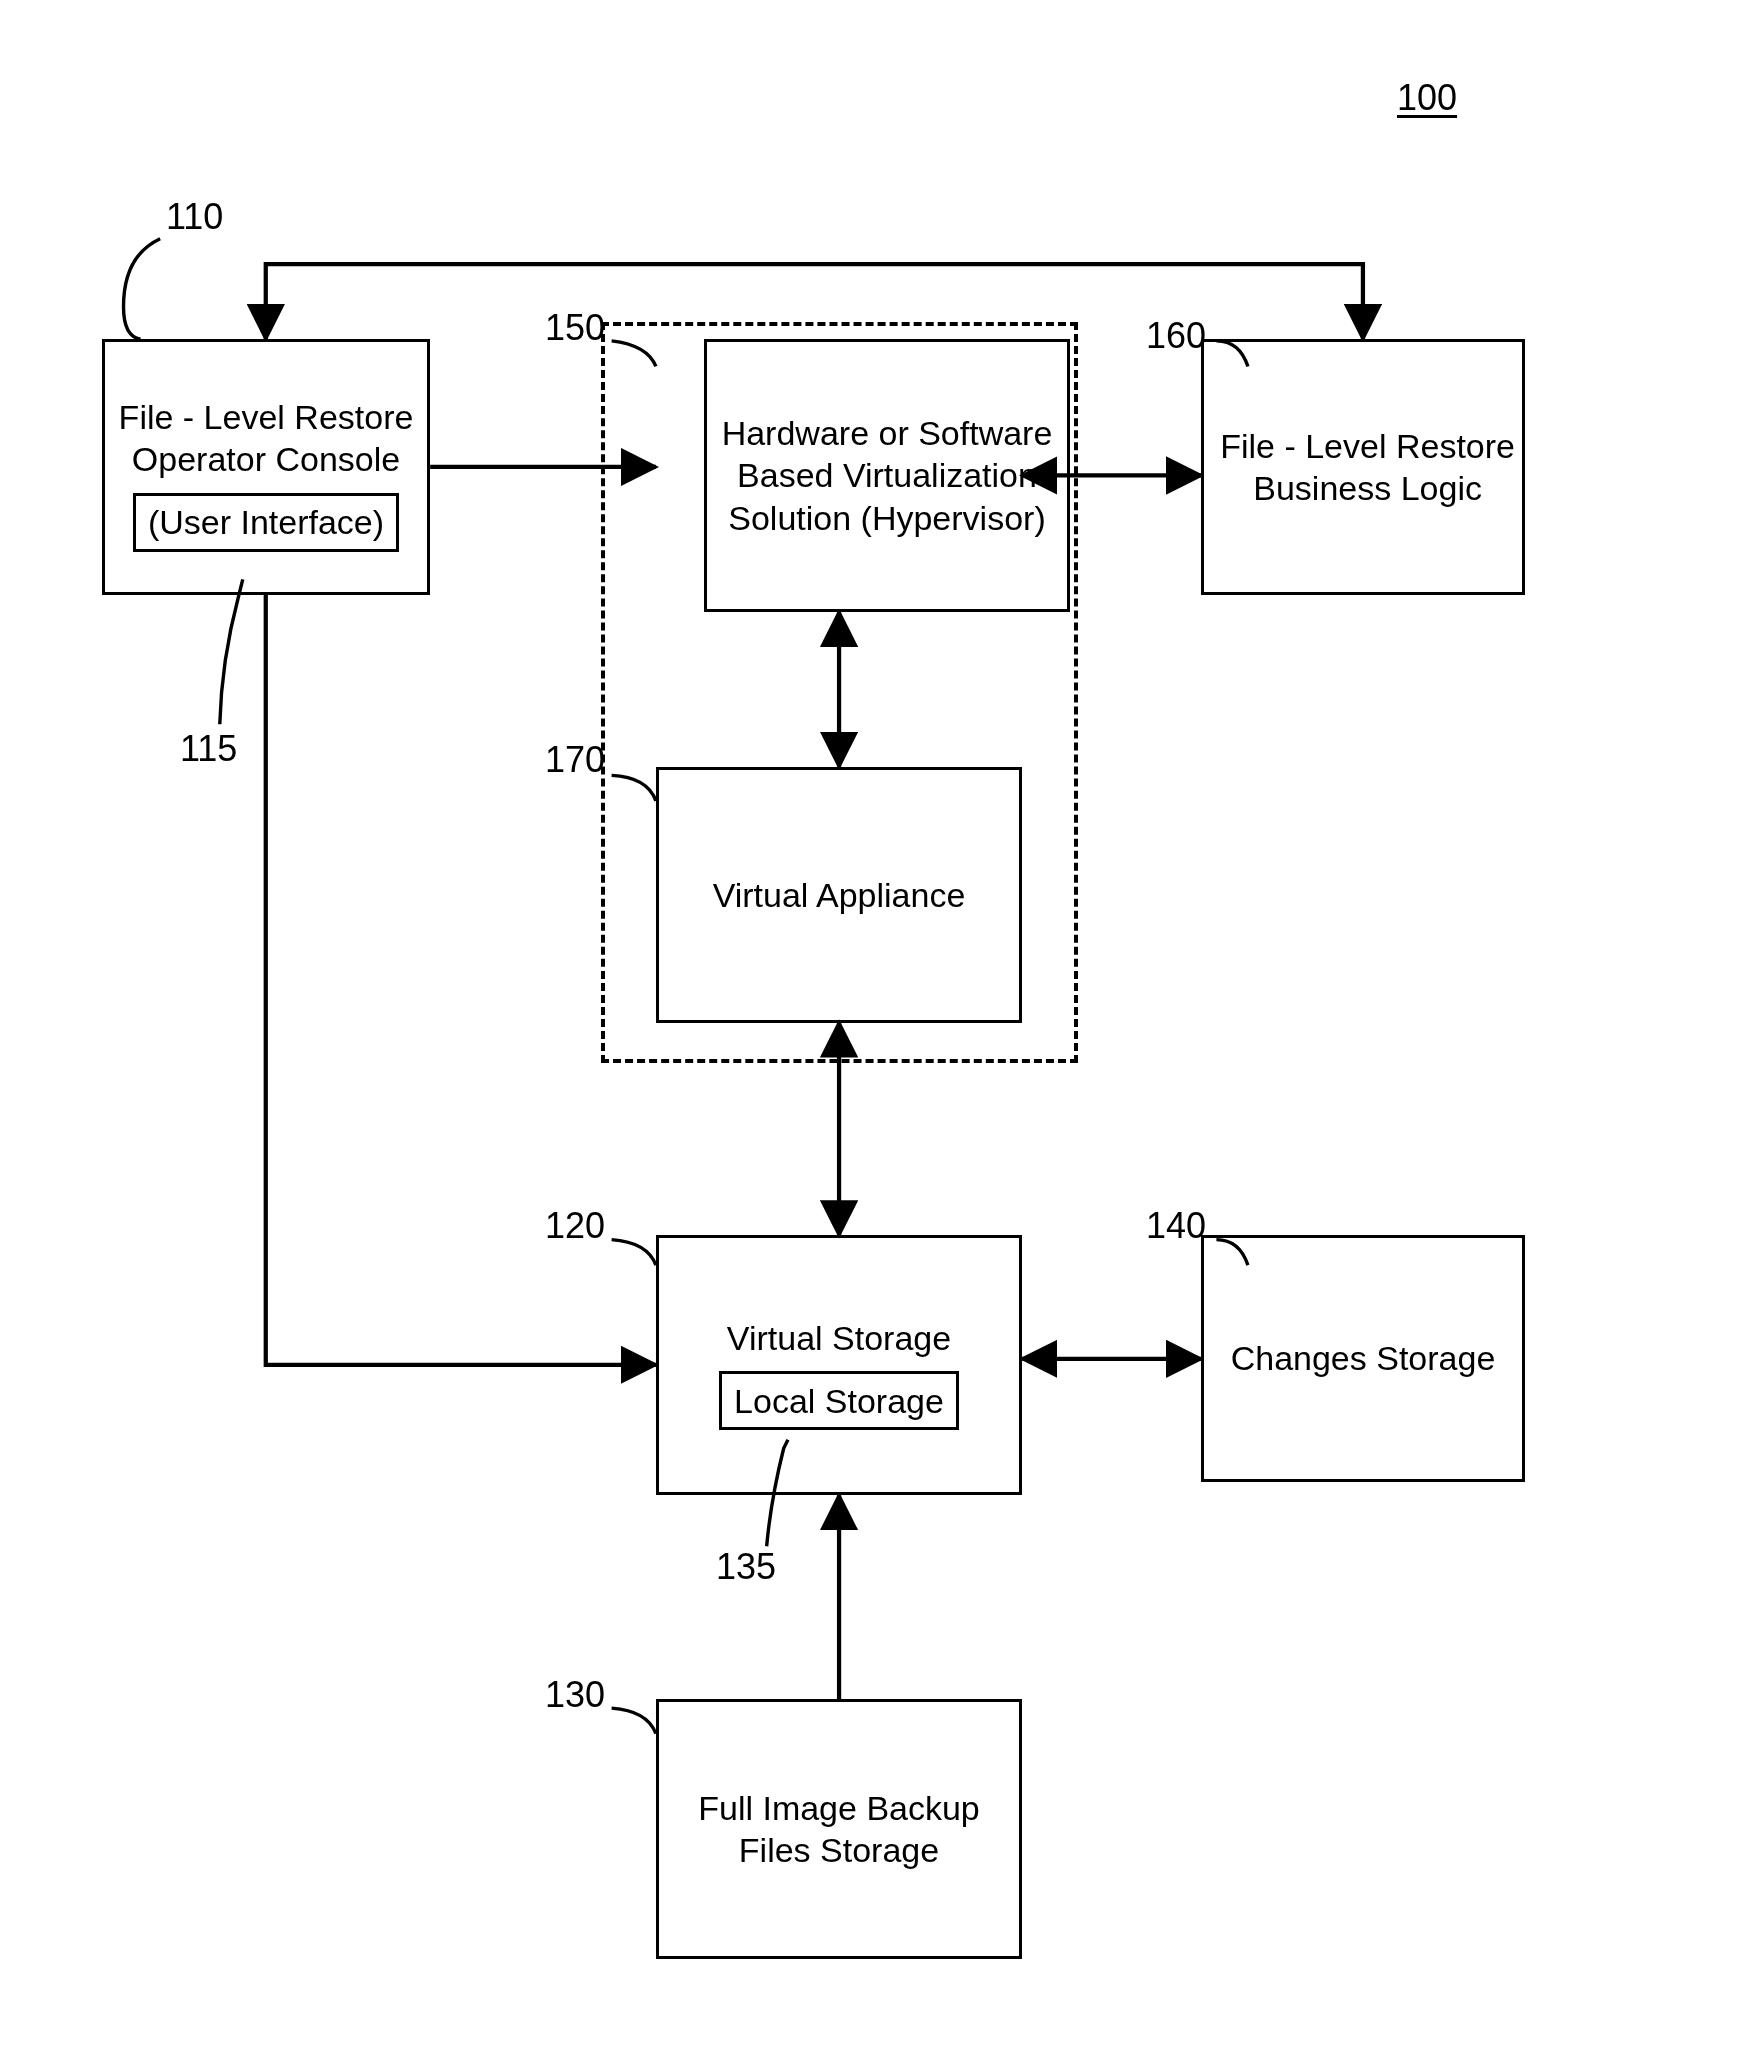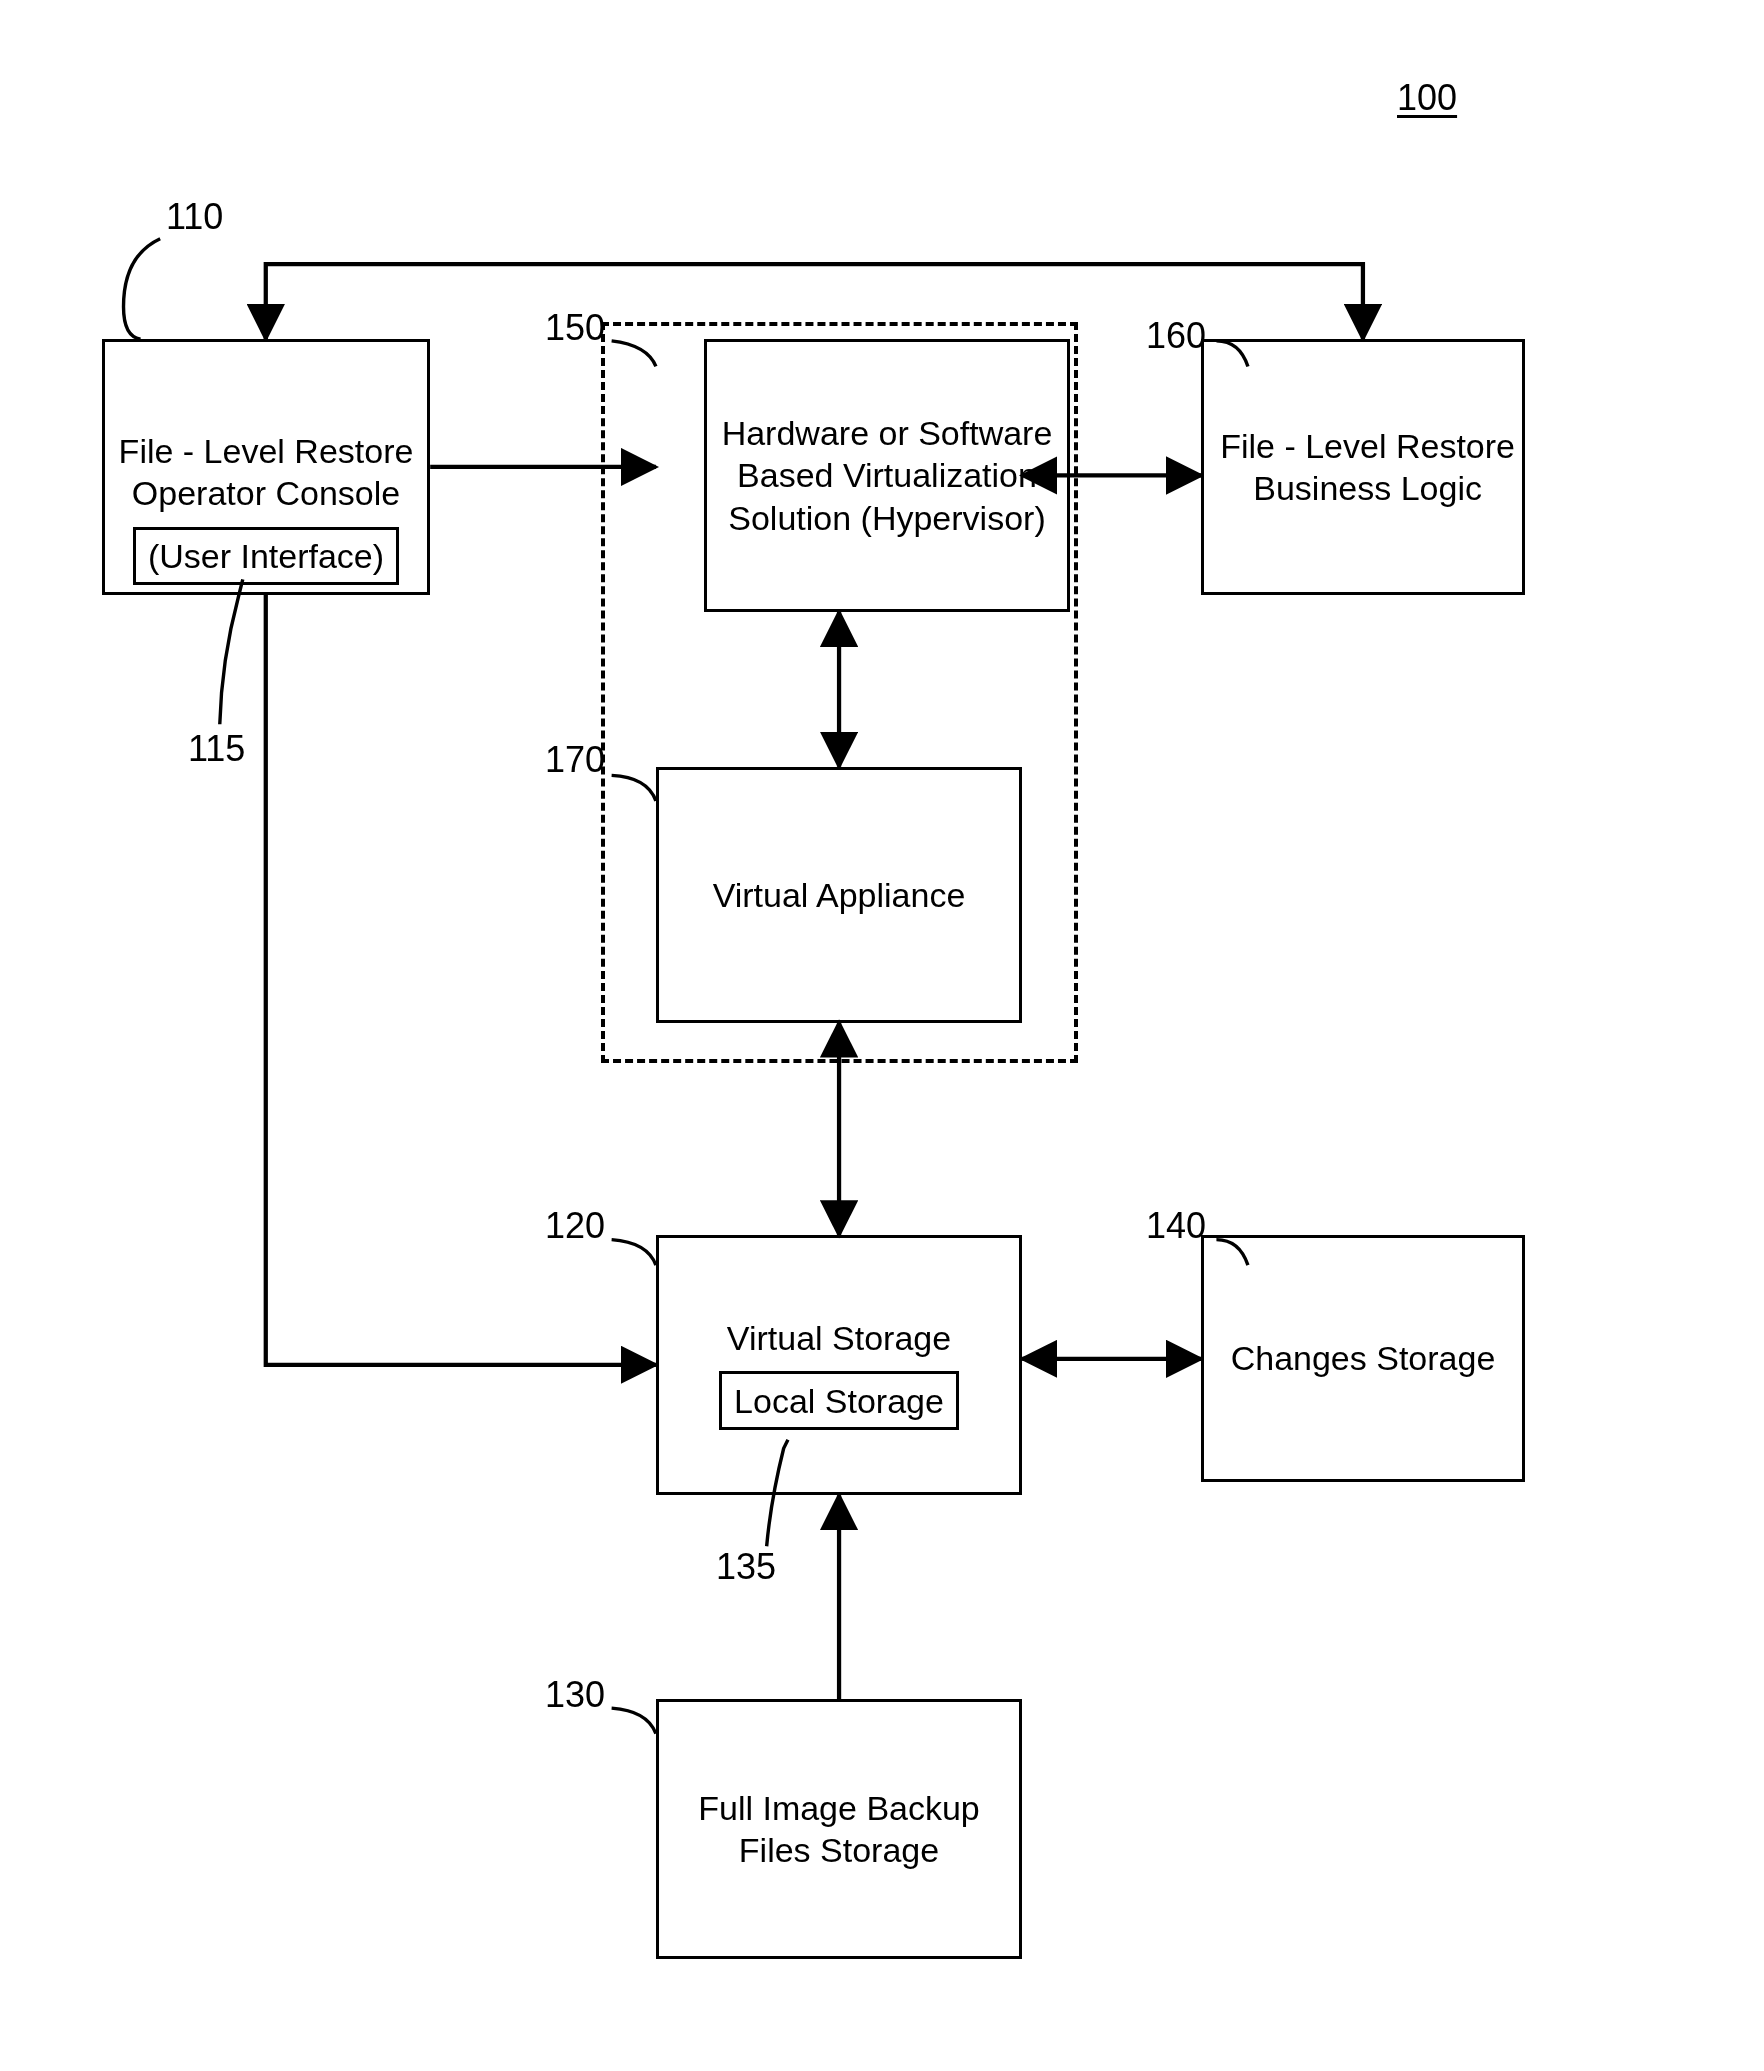--- a/index.html
+++ b/index.html
@@ -63,21 +63,21 @@
 </style>
 </head>
 <body>
 
 <div id="stage">
 
   <div class="ref-label underline" style="left:1397px; top:77px;">100</div>
 
   <div class="dashed" style="left:601px; top:322px; width:477px; height:741px;"></div>
 
-  <div class="box" style="left:102px; top:339px; width:328px; height:256px; justify-content:flex-end; padding-top:20.4px;">
+  <div class="box" style="left:102px; top:339px; width:328px; height:256px; justify-content:center; padding-top:20.4px;">
     <div class="box-text">File - Level Restore Operator Console</div>
     <div class="inner-box">
       <span class="box-text">(User Interface)</span>
     </div>
   </div>
 
   <div class="box" style="left:656px; top:339px; width:366px; height:273px;margin-left:48px;">
     <div class="box-text">Hardware or Software Based Virtualization Solution (Hypervisor)</div>
   </div>
 
@@ -98,21 +98,21 @@
 
   <div class="box" style="left:1201px; top:1235px; width:324px; height:247px;">
     <div class="box-text">Changes Storage</div>
   </div>
 
   <div class="box" style="left:656px; top:1699px; width:366px; height:260px;">
     <div class="box-text">Full Image Backup Files Storage</div>
   </div>
 
   <div class="ref-label" style="left:166px; top:196px;">110</div>
-  <div class="ref-label" style="left:188px; top:728px;">115</div>
+  <div class="ref-label" style="left:180px; top:728px;">115</div>
   <div class="ref-label" style="left:545px; top:307px;">150</div>
   <div class="ref-label" style="left:1146px; top:315px;text-align:center;">160</div>
   <div class="ref-label" style="left:545px; top:739px;">170</div>
   <div class="ref-label" style="left:545px; top:1205px;">120</div>
   <div class="ref-label" style="left:716px; top:1546px;">135</div>
   <div class="ref-label" style="left:1146px; top:1205px;">140</div>
   <div class="ref-label" style="left:545px; top:1674px;">130</div>
 
   <svg class="overlay" viewBox="0 0 2072 2432">
     <defs>

